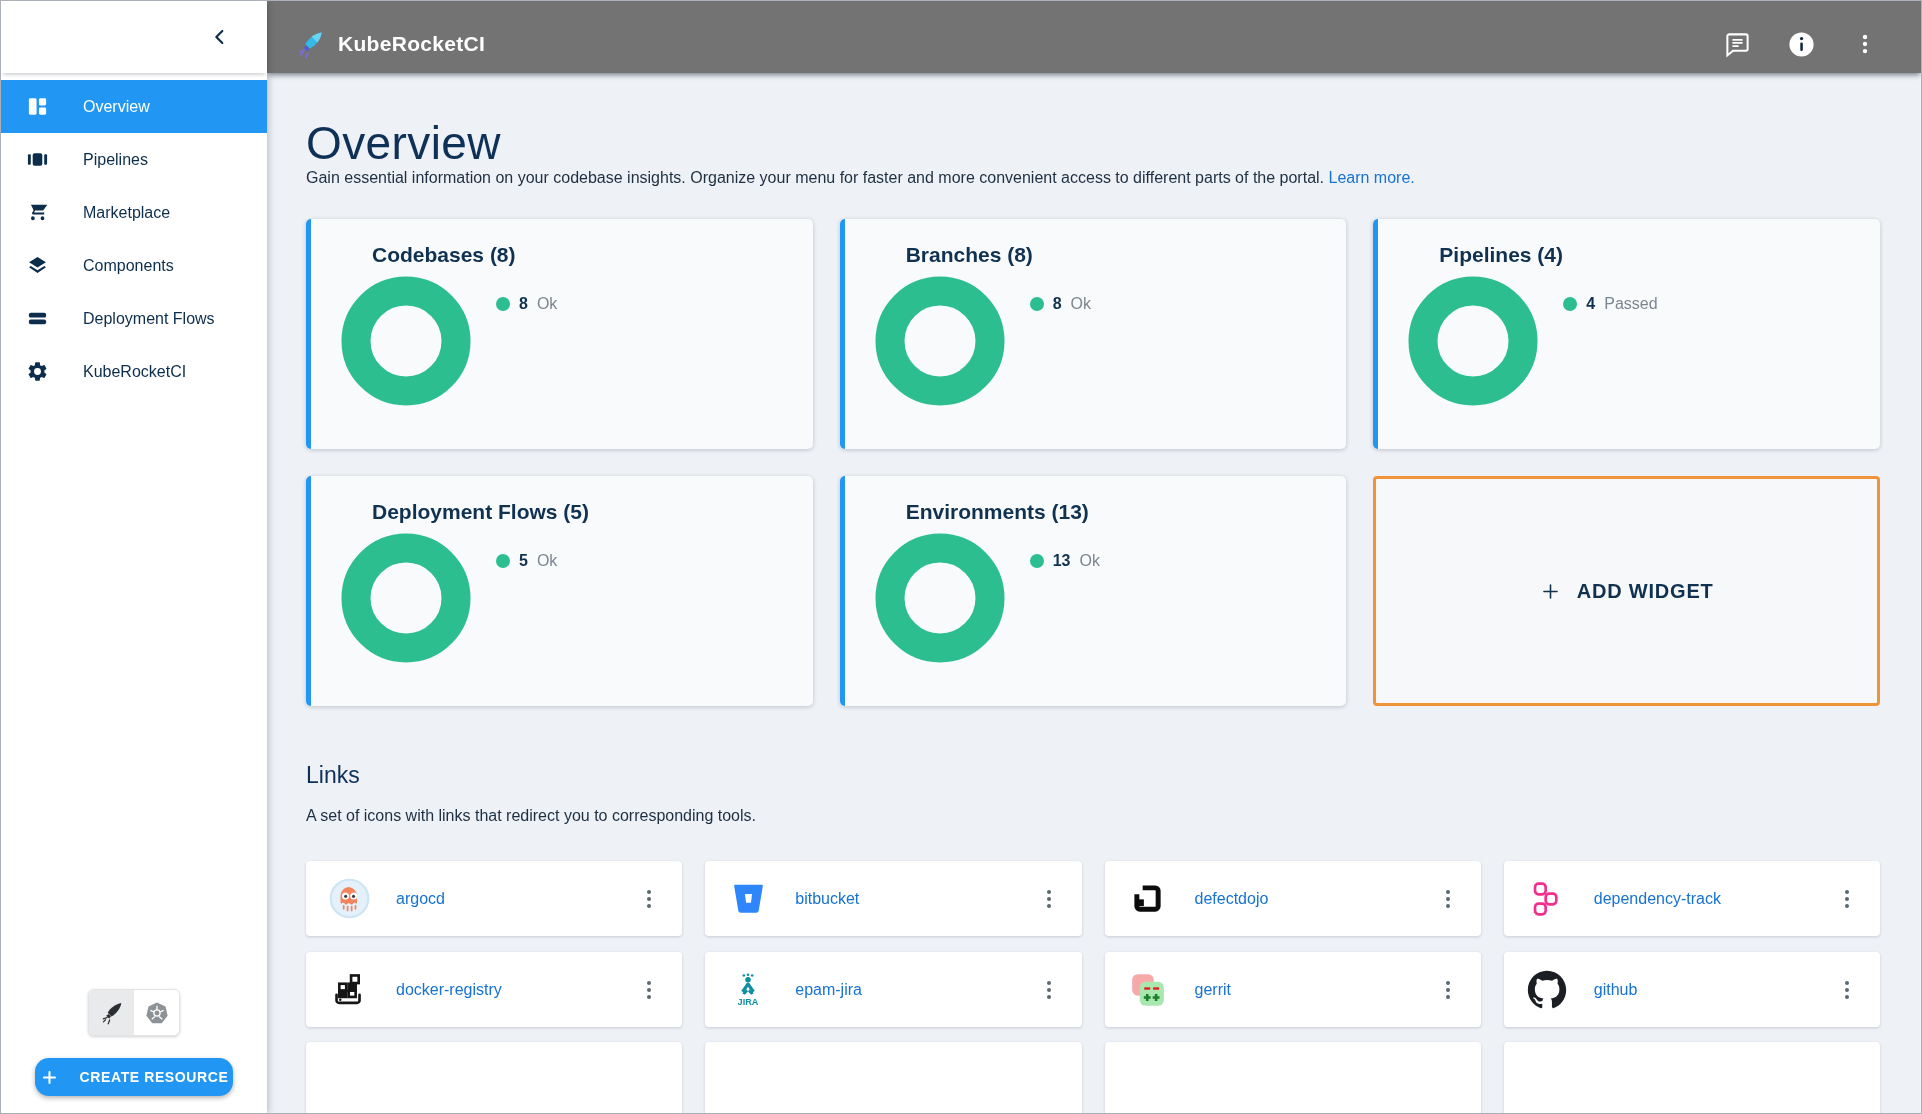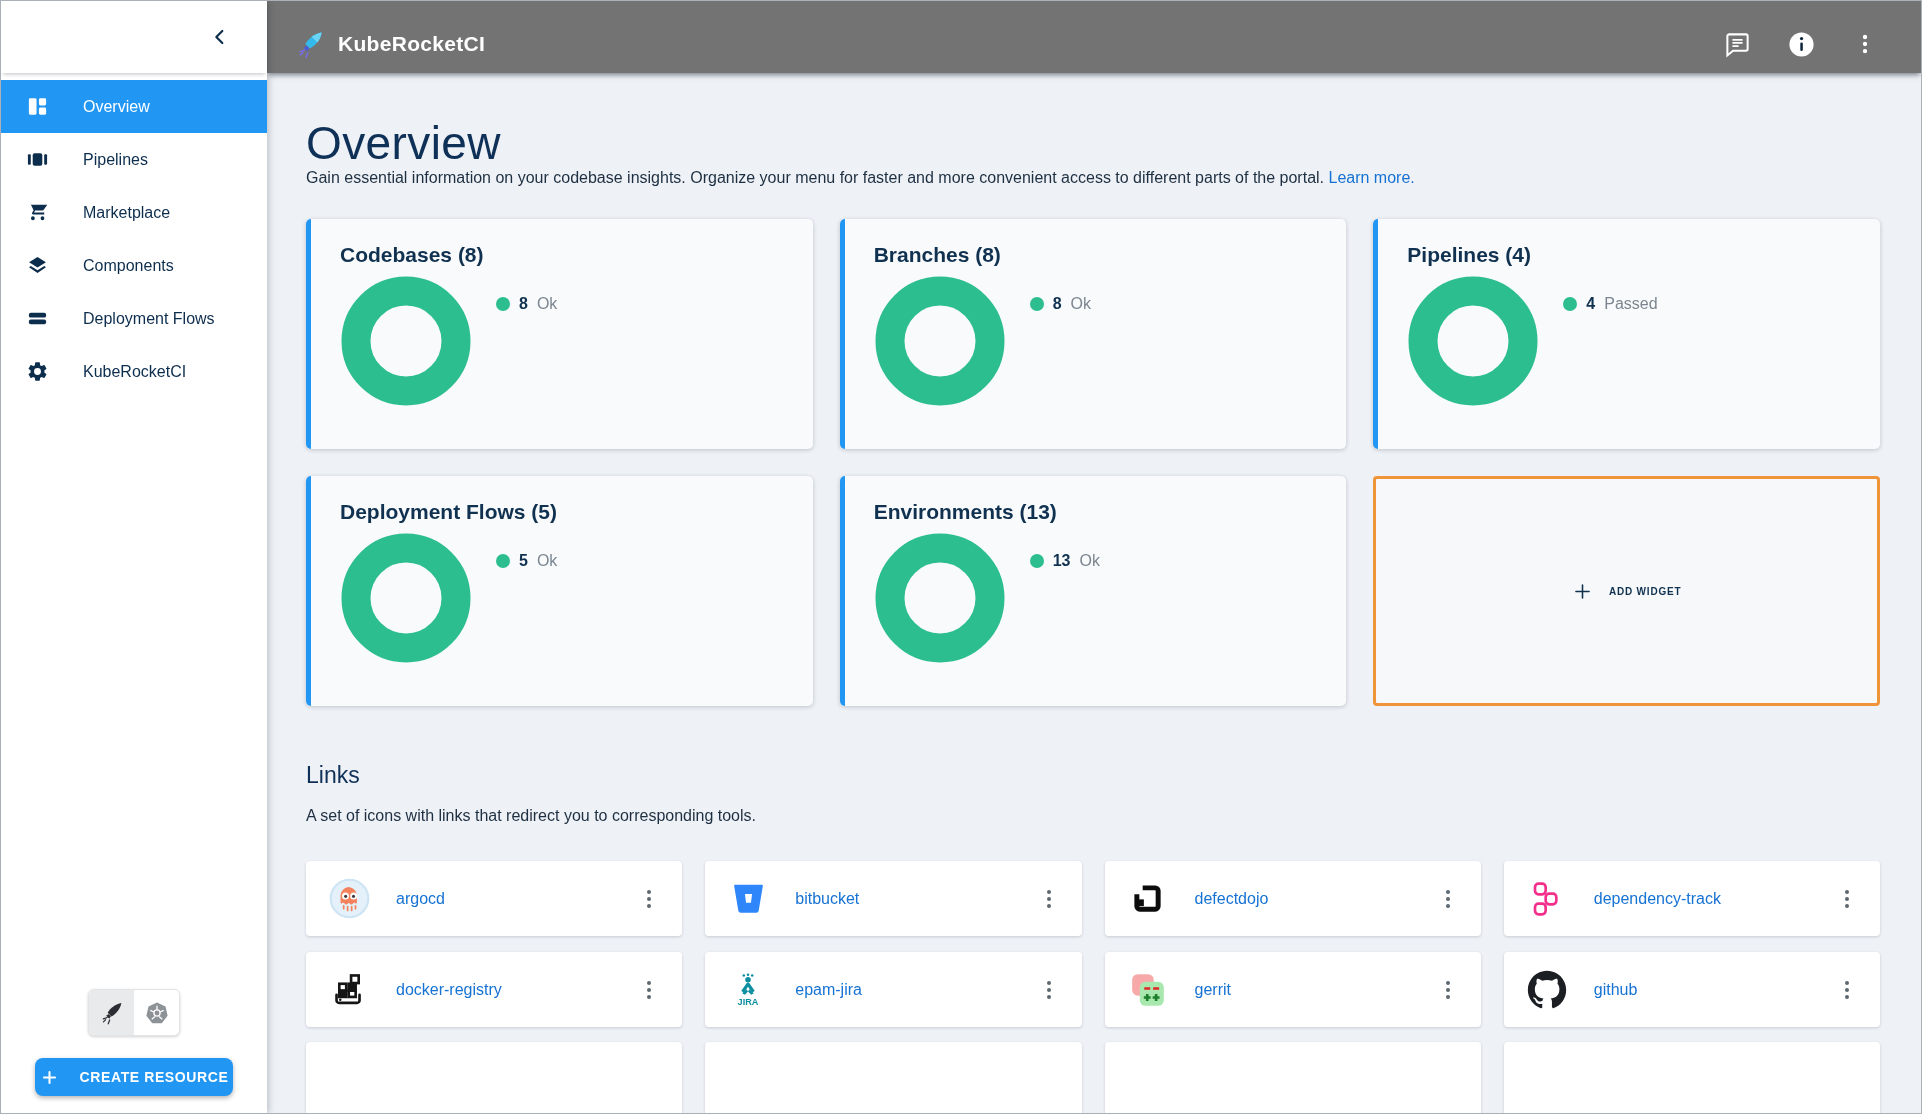--- a/index.html
+++ b/index.html
@@ -28,21 +28,21 @@
   .nav-item .nav-icon { width:24px; height:24px; margin-right:34px; flex:none; display:flex; align-items:center; justify-content:center; }
   .nav-item.selected { background:#2196f3; color:#ffffff; }
   .sidebar-spacer { flex:1; }
   .view-toggle {
     align-self:center; display:flex; border:1px solid #e3e4e6; border-radius:6px; overflow:hidden;
     box-shadow:0 1px 3px rgba(0,0,0,.18); margin-bottom:22px; background:#fff;
   }
   .toggle-btn { width:45px; height:45px; display:flex; align-items:center; justify-content:center; background:#fff; cursor:pointer; }
   .toggle-btn.active { background:#e9eaeb; }
   .create-btn {
-    align-self:center; margin-bottom:17px; height:38px; width:198px; border-radius:8px;
+    align-self:center; margin-bottom:17px; height:38px; width:198px; border-radius:14px;
     background:#2196f3; color:#fff; display:flex; align-items:center; justify-content:center;
     gap:21px; font-size:14px; font-weight:bold; letter-spacing:.6px; cursor:pointer;
     box-shadow:0 2px 5px rgba(0,0,0,.3);
   }
   
   .right { flex:1; display:flex; flex-direction:column; min-width:0; }
   .topbar {
     height:72px; flex:none; background:#737373; display:flex; align-items:center;
     padding:14px 36px 0 28px; box-shadow:0 3px 5px -1px rgba(10,20,35,.5); position:relative; z-index:4;
   }
@@ -57,31 +57,31 @@
   .learn-more { color:#1672d3; cursor:pointer; }
   .widgets-grid { margin-top:32px; display:grid; grid-template-columns:repeat(3,1fr); gap:27px; }
   .widget-card {
     height:230px; background:#f8fafc; border-radius:5px; position:relative;
     box-shadow:0 1px 4px rgba(25,39,57,.22); padding:24px 0 0 34px;
   }
   .widget-card::before {
     content:""; position:absolute; left:0; top:0; bottom:0; width:5px;
     background:#2196f3; border-radius:5px 0 0 5px;
   }
-  .widget-title { font-size:21px; font-weight:bold; color:#10314f; }
+  .widget-title { font-size:21px; font-weight:bold; color:#10314f;margin-left:32px; }
   .widget-body { display:flex; margin-top:8px; }
   .donut { width:132px; height:132px; flex:none; }
   .legend { display:flex; align-items:center; gap:9px; margin-left:24px; margin-top:18px; height:22px; }
   .legend-dot { width:14px; height:14px; border-radius:50%; background:#2cbe8e; flex:none; }
   .legend-count { font-size:16px; font-weight:bold; color:#10314f; }
   .legend-label { font-size:16px; color:#7c8690; }
   .add-widget-tile {
     height:230px; border:3px solid #f0943a; border-radius:4px; background:#f6f8fa;
     display:flex; align-items:center; justify-content:center; gap:16px; cursor:pointer;
-    color:#10314f; font-weight:bold; font-size:10px; letter-spacing:.8px;
+    color:#10314f; font-weight:bold; font-size:20px; letter-spacing:.8px;
   }
   .links-title { margin-top:56px; font-size:23px; font-weight:400; color:#0f3157; }
   .links-desc { margin-top:18px; font-size:16px; color:#1d2f41; }
   .links-grid { margin-top:36px; display:grid; grid-template-columns:repeat(4,1fr); gap:16px 23px; }
   .links-grid.partial { margin-top:15px; }
   .link-card {
     height:75px; background:#ffffff; border-radius:4px; box-shadow:0 1px 3px rgba(25,39,57,.18);
     display:flex; align-items:center; padding:0 18px 0 22px;
   }
   .link-icon { width:42px; height:42px; flex:none; display:flex; align-items:center; justify-content:center; }

